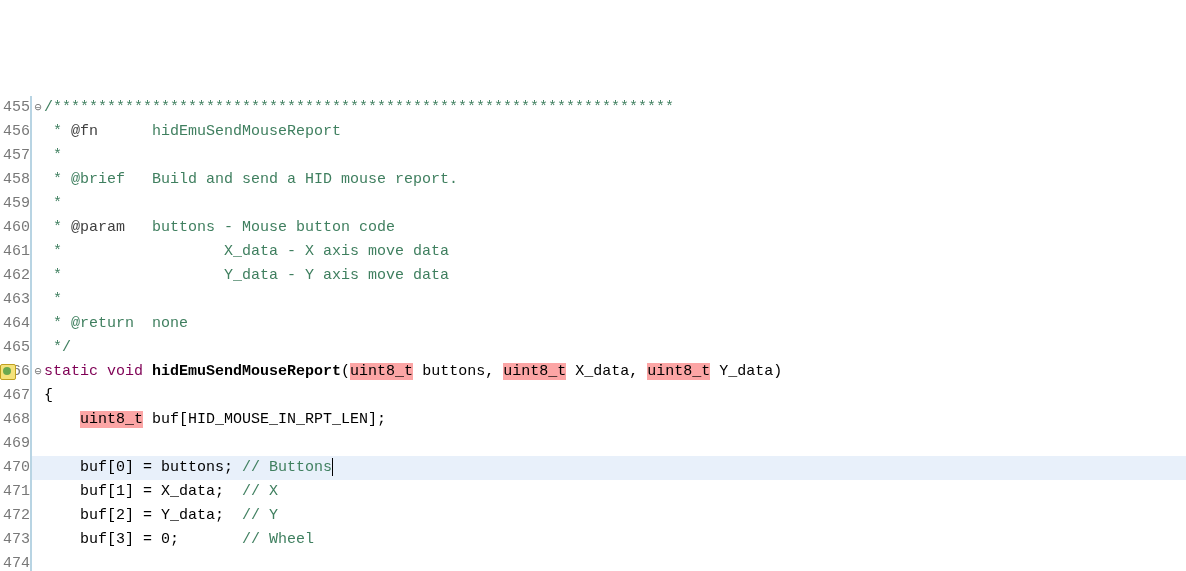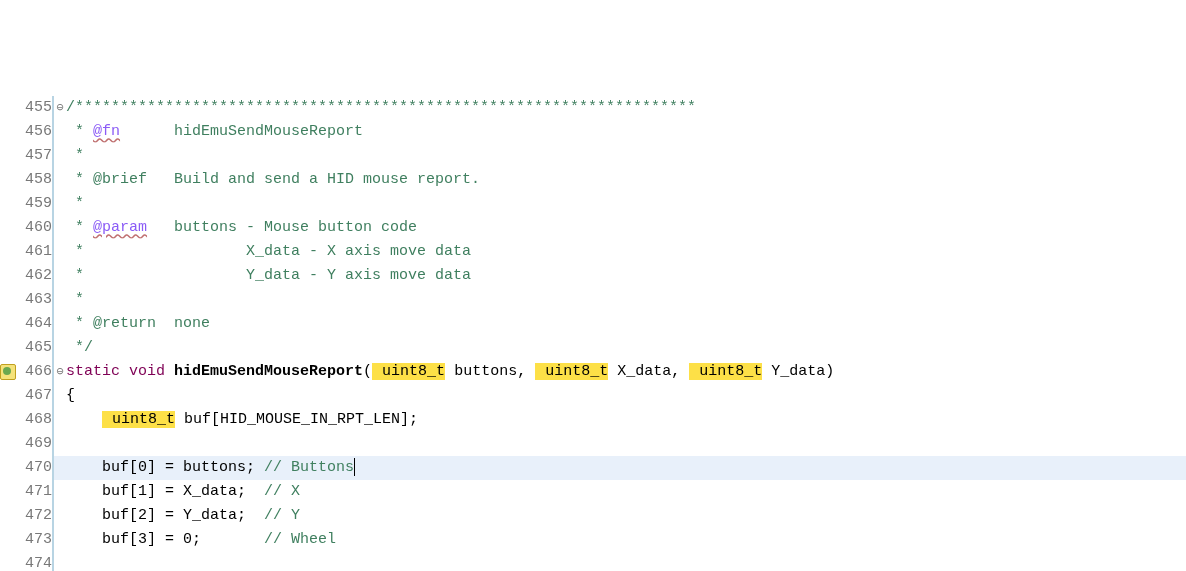--- a/index.html
+++ b/index.html
@@ -19,21 +19,21 @@
   }
   .line {
     display: flex;
     height: 24px;
     align-items: baseline;
   }
   .line.highlight {
     background: #e8f0fa;
   }
   .gutter {
-    width: 54px;
+    width: 32px;
     text-align: right;
     color: #787878;
     padding-right: 0;
     user-select: none;
     border-right: 2px solid #b8d4e3;
     box-sizing: border-box;
     flex-shrink:0;
     position:relative;
     background:#fff;
   }
@@ -42,24 +42,24 @@
     width:12px;
     flex-shrink:0;
     color:#7a7a7a;
     font-size:12px;
     text-align:center;
   }
   .code {
     padding-left: 0;
   }
   .tok-comment { color: #3f7f5f; }
-  .tok-doctag  { color: #8b5cf6; text-decoration: underline; text-decoration-color:#c07070; text-decoration-style: wavy; text-underline-offset:2px;}
+  .tok-doctag  { color: #404040; text-decoration-color:#c07070; text-decoration-style: wavy; text-underline-offset:2px;}
   .tok-keyword { color: #7f0055; font-weight: normal; }
   .tok-funcname{ color: #000; font-weight: bold; }
-  .tok-type-hl { background: #fde047; color:#000;padding-left:10px;}
+  .tok-type-hl { background: #fca5a5; color:#000;}
   .tok-plain   { color: #000; }
   .marker {
     position:absolute;
     left:0; top:4px;
     width:14px;height:14px;
     background:#f5e27a;
     border:1px solid #c0a020;
     border-radius:2px;
   }
   .marker::after{

